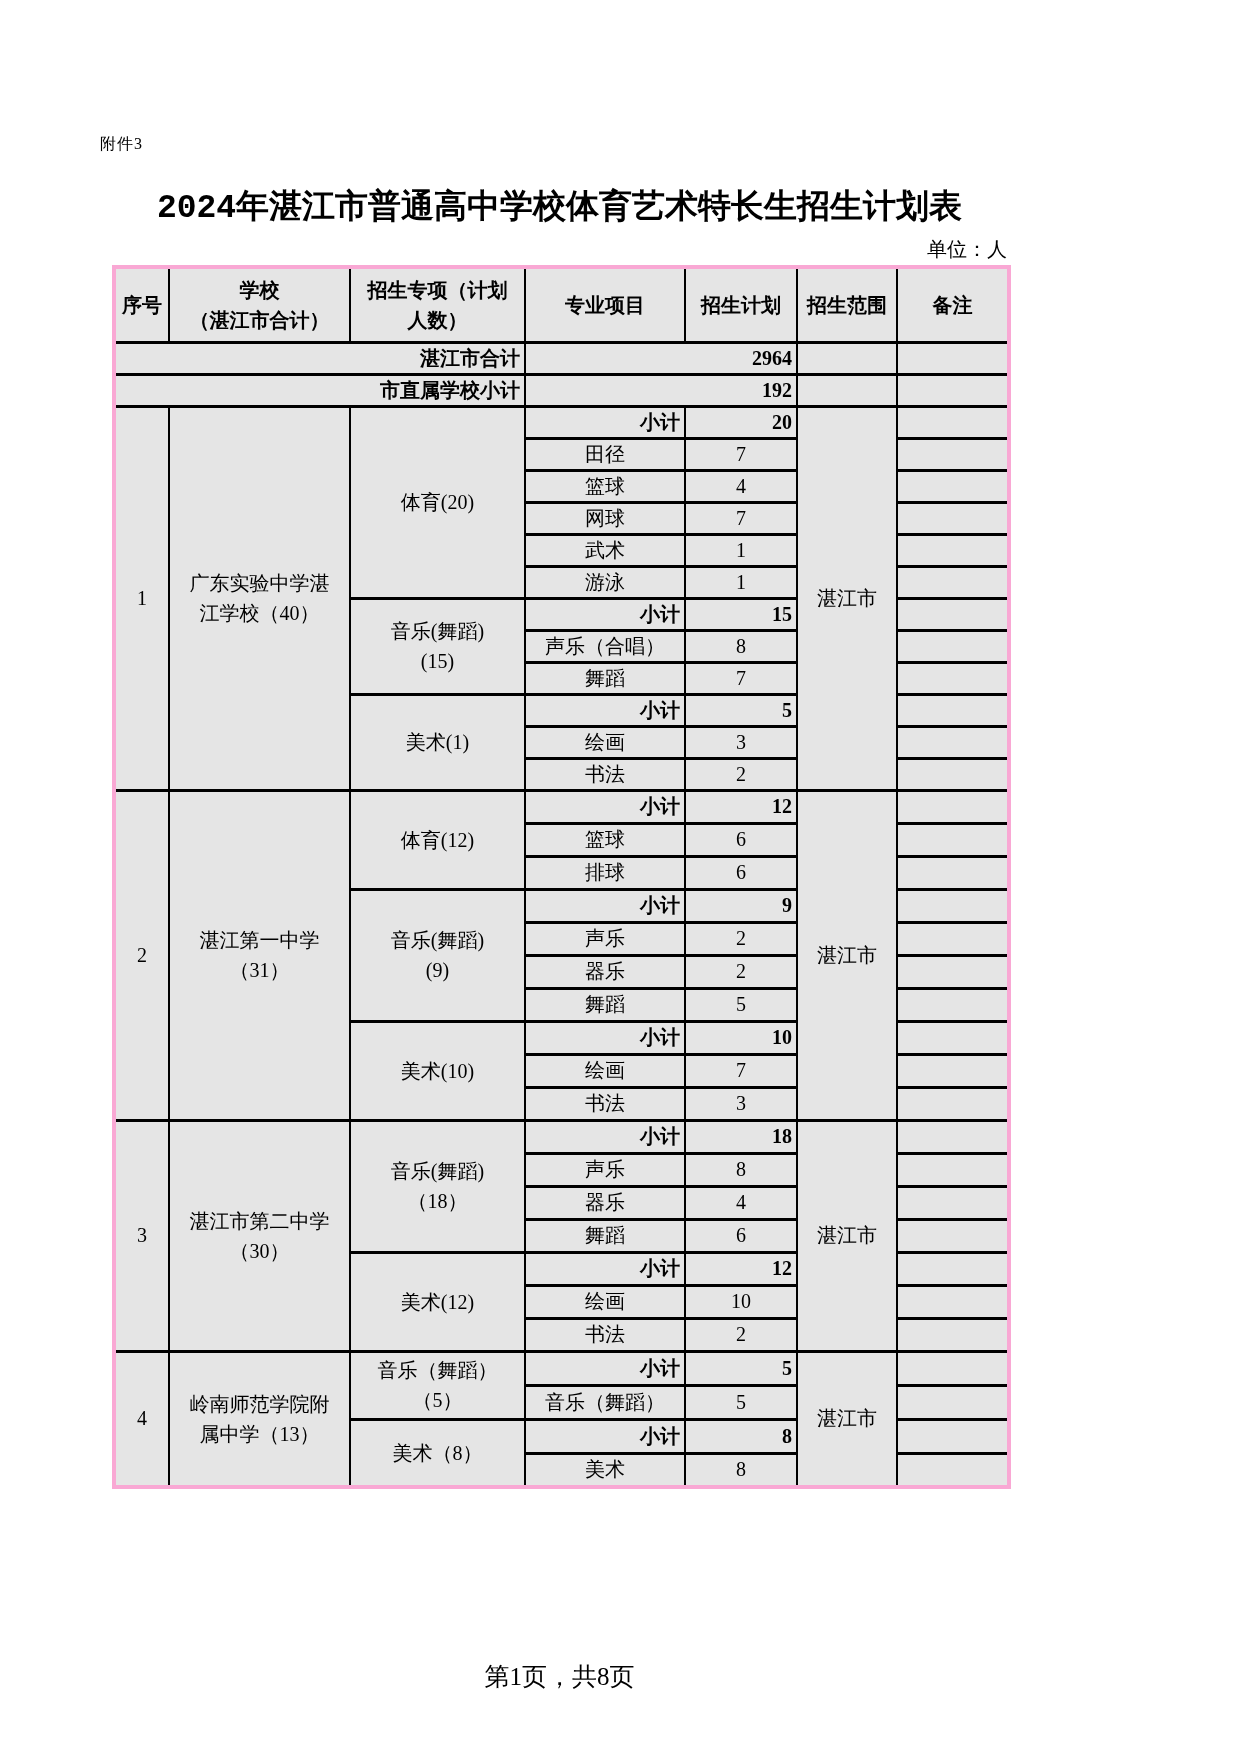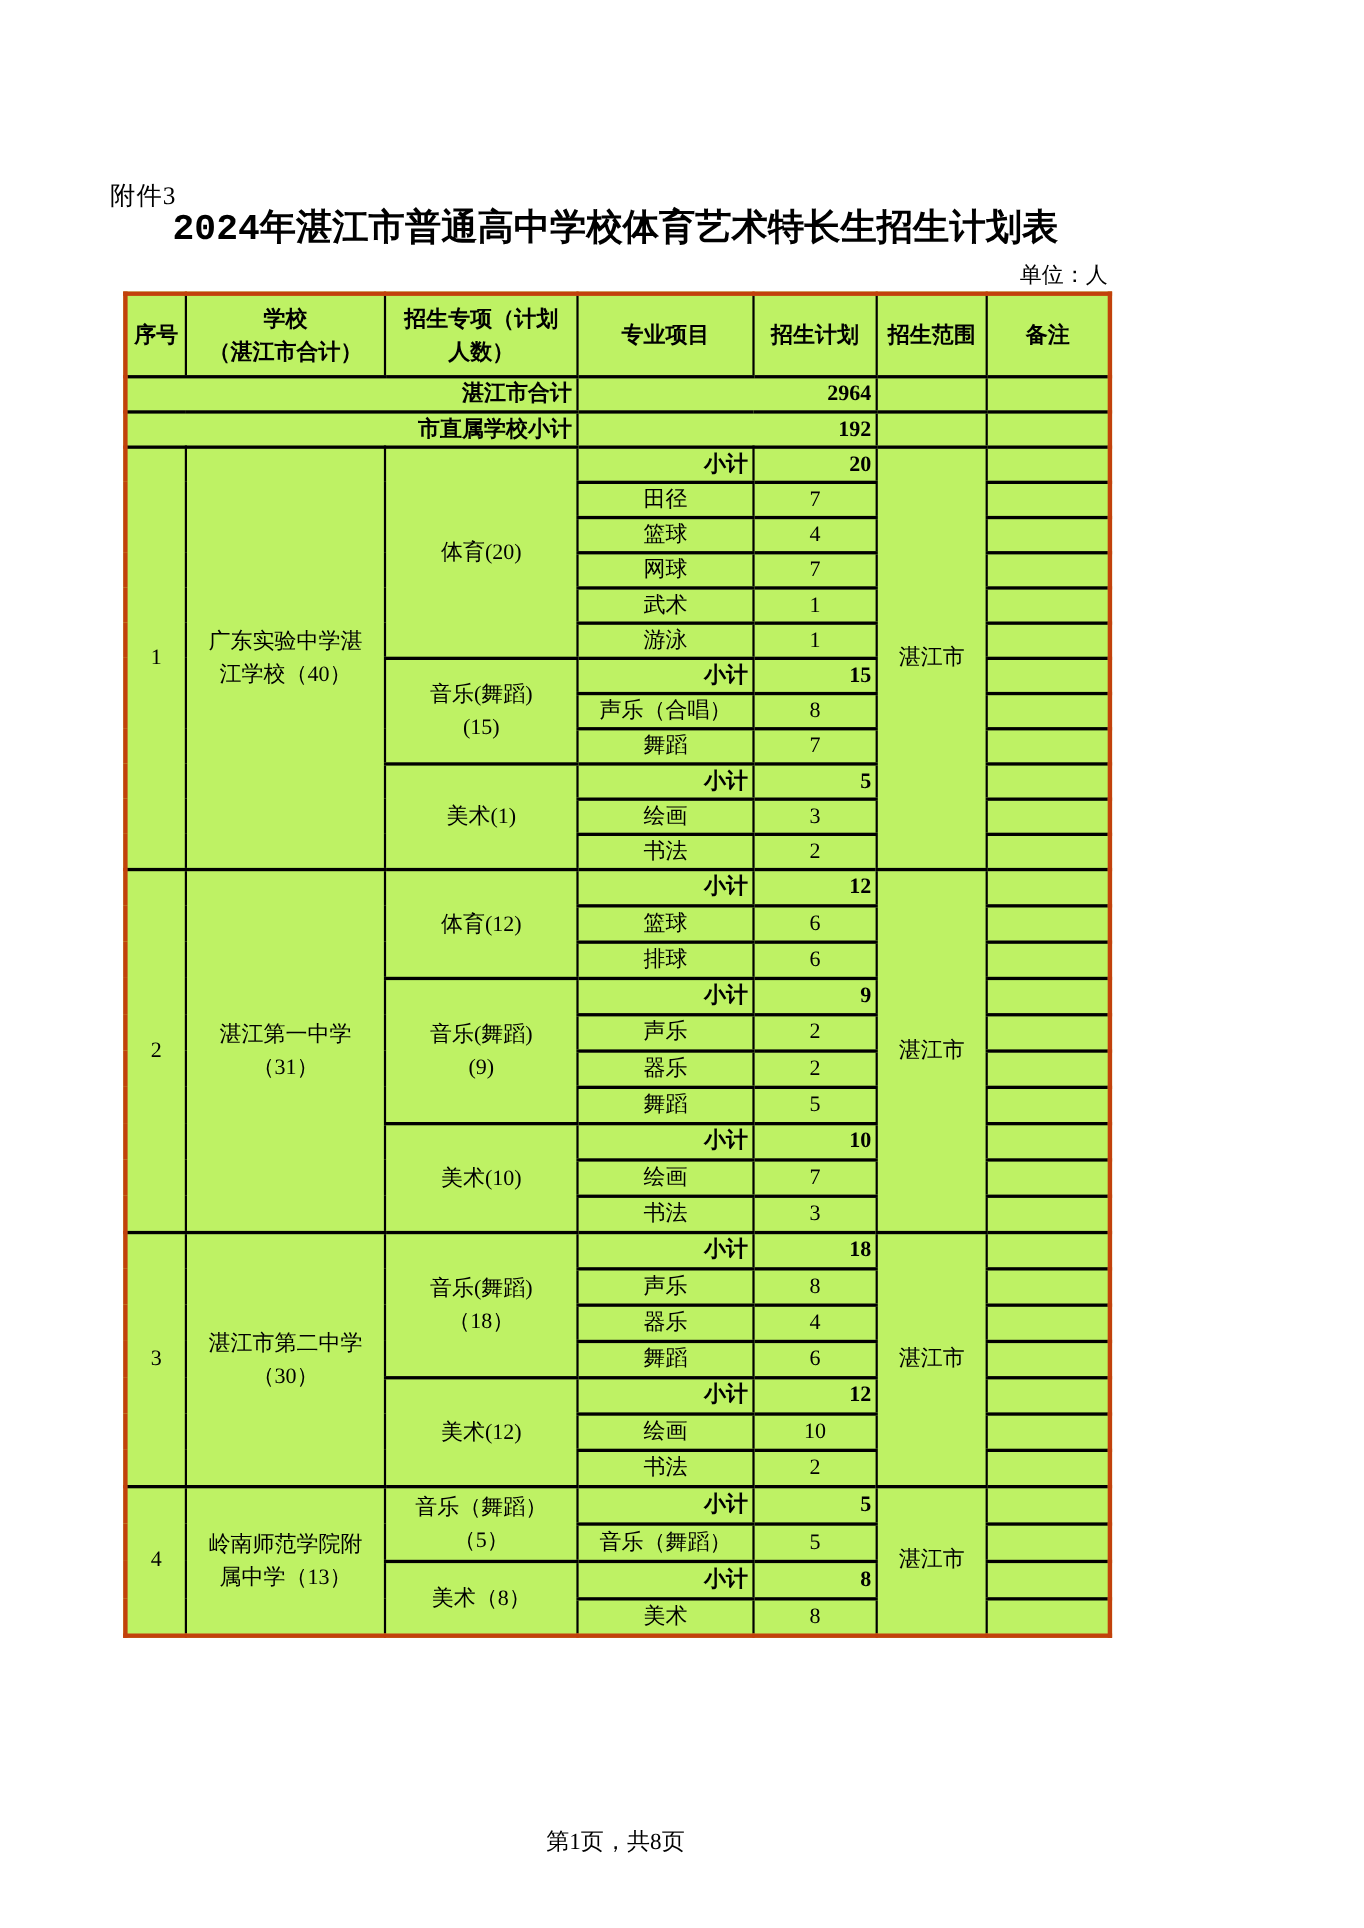--- a/index.html
+++ b/index.html
@@ -4,57 +4,57 @@
 <style>
   * { margin: 0; padding: 0; box-sizing: border-box; }
   html, body { background: #ffffff; }
   body {
     width: 1240px; height: 1753px;
     position: relative;
     font-family: "Liberation Serif", "DejaVu Serif", serif;
     color: #000000;
   }
   .attachment {
-    position: absolute; left: 100px; top: 162px;
-    font-size: 23px; letter-spacing: 1px;
+    position: absolute; left: 100px; top: 134px;
+    font-size: 16px; letter-spacing: 1px;
   }
   .title {
     position: absolute; left: 112px; top: 184px; width: 895px;
     text-align: center; font-size: 33px; font-weight: bold;
     font-family: Liberation Mono, monospace;
   }
   .unit {
     position: absolute; left: 112px; top: 236px; width: 895px;
     text-align: right; font-size: 20px;
   }
   .tbl-wrap { position: absolute; left: 112px; top: 265px; width: 895px; }
   table.plan {
     border-collapse: collapse; table-layout: fixed;
-    width: 895px; background: #bef264;
-    border: 4px solid #c2410c;
+    width: 895px; background: #e5e5e5;
+    border: 4px solid #f9a8d4;
     font-size: 20px;
   }
   .plan th, .plan td {
     border: 2px solid #000;
     border-top-width: 3px; border-bottom-width: 3px;
     text-align: center; vertical-align: middle;
     padding: 0 4px;
     white-space: pre-line;
     line-height: 1.45;
     overflow: hidden;
   }
   .plan thead th { height: 75px; font-weight: bold; line-height: 1.5; }
   .plan .bold { font-weight: bold; text-align: right; }
   .plan td.name-cell { padding: 0 12px; line-height: 1.5; text-align: center; }
   .plan td.prog-cell { line-height: 1.5; }
   tr.sum-row-0 td { height: 32px; }
   tr.sum-row-1 td { height: 28px; }
   .footer {
     position: absolute; left: 112px; top: 1660px; width: 895px;
-    text-align: center; font-size: 21px;
+    text-align: center; font-size: 25px;
   }
 </style>
 </head>
 <body>
 
 <div class="attachment">附件3</div>
 <div class="title">2024年湛江市普通高中学校体育艺术特长生招生计划表</div>
 <div class="unit">单位：人</div>
 
 <div class="tbl-wrap">

